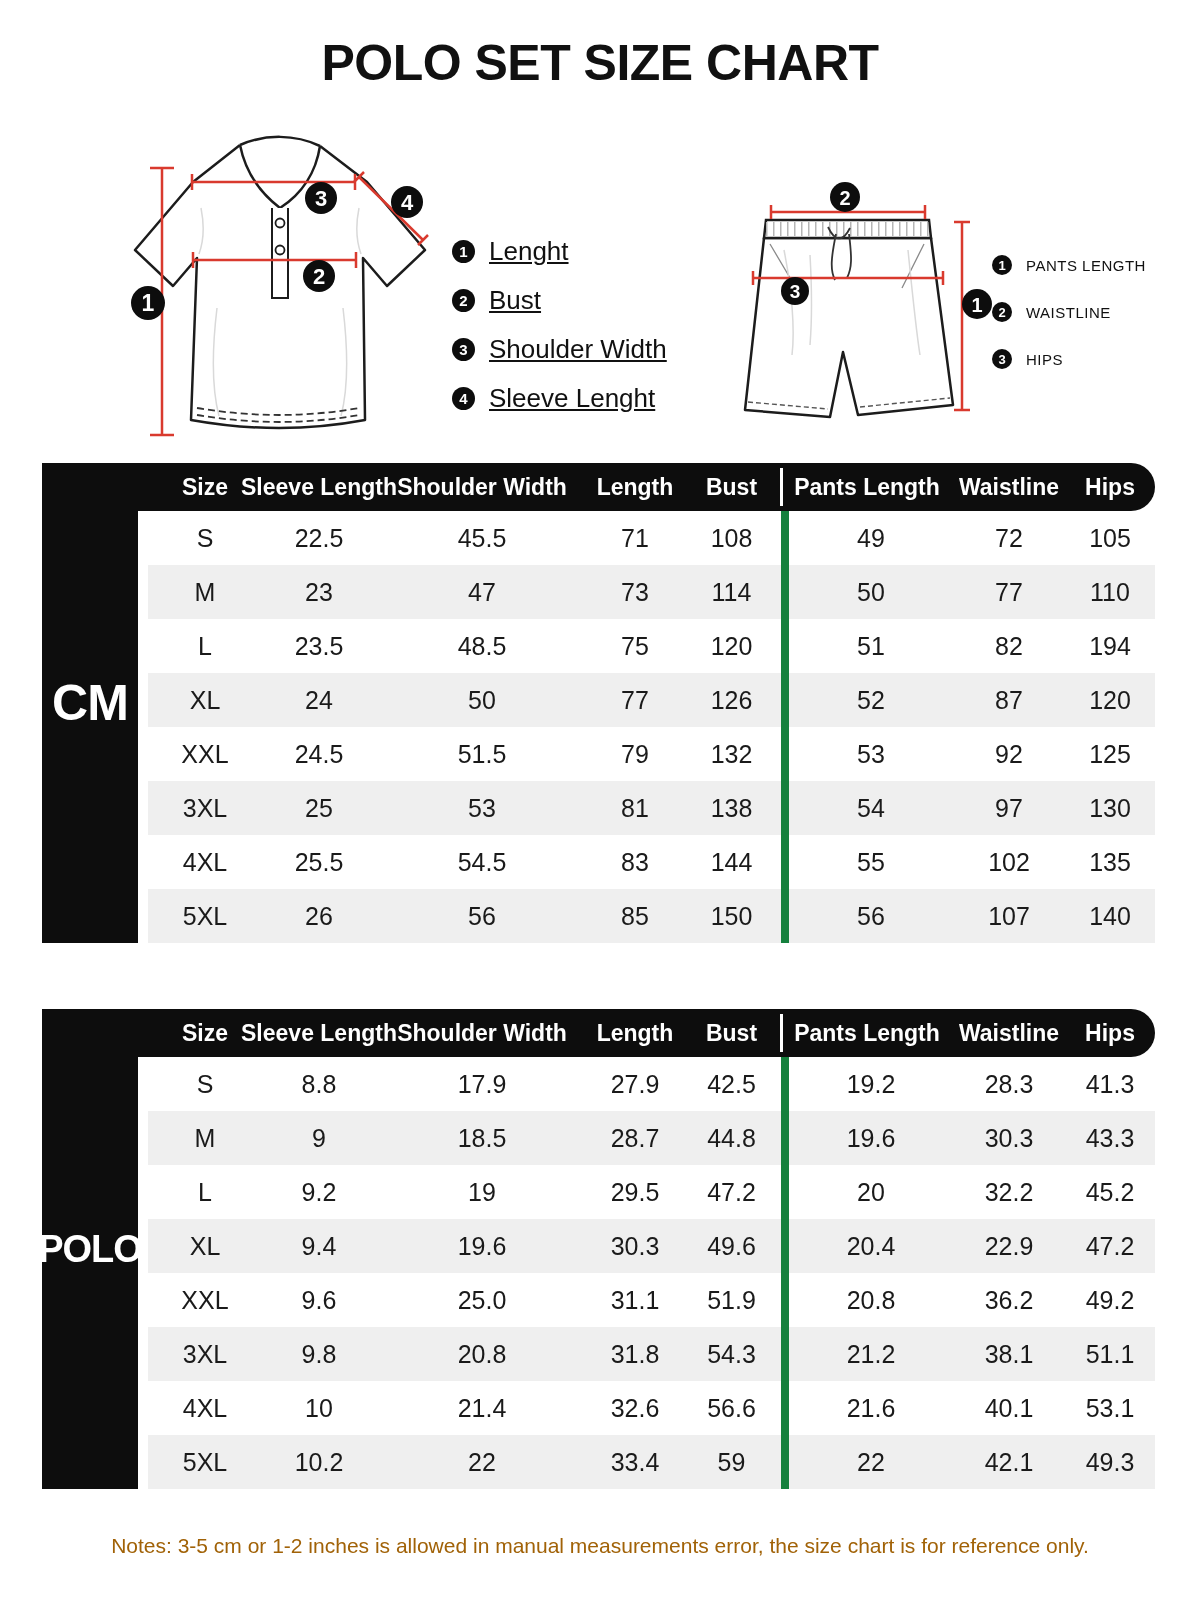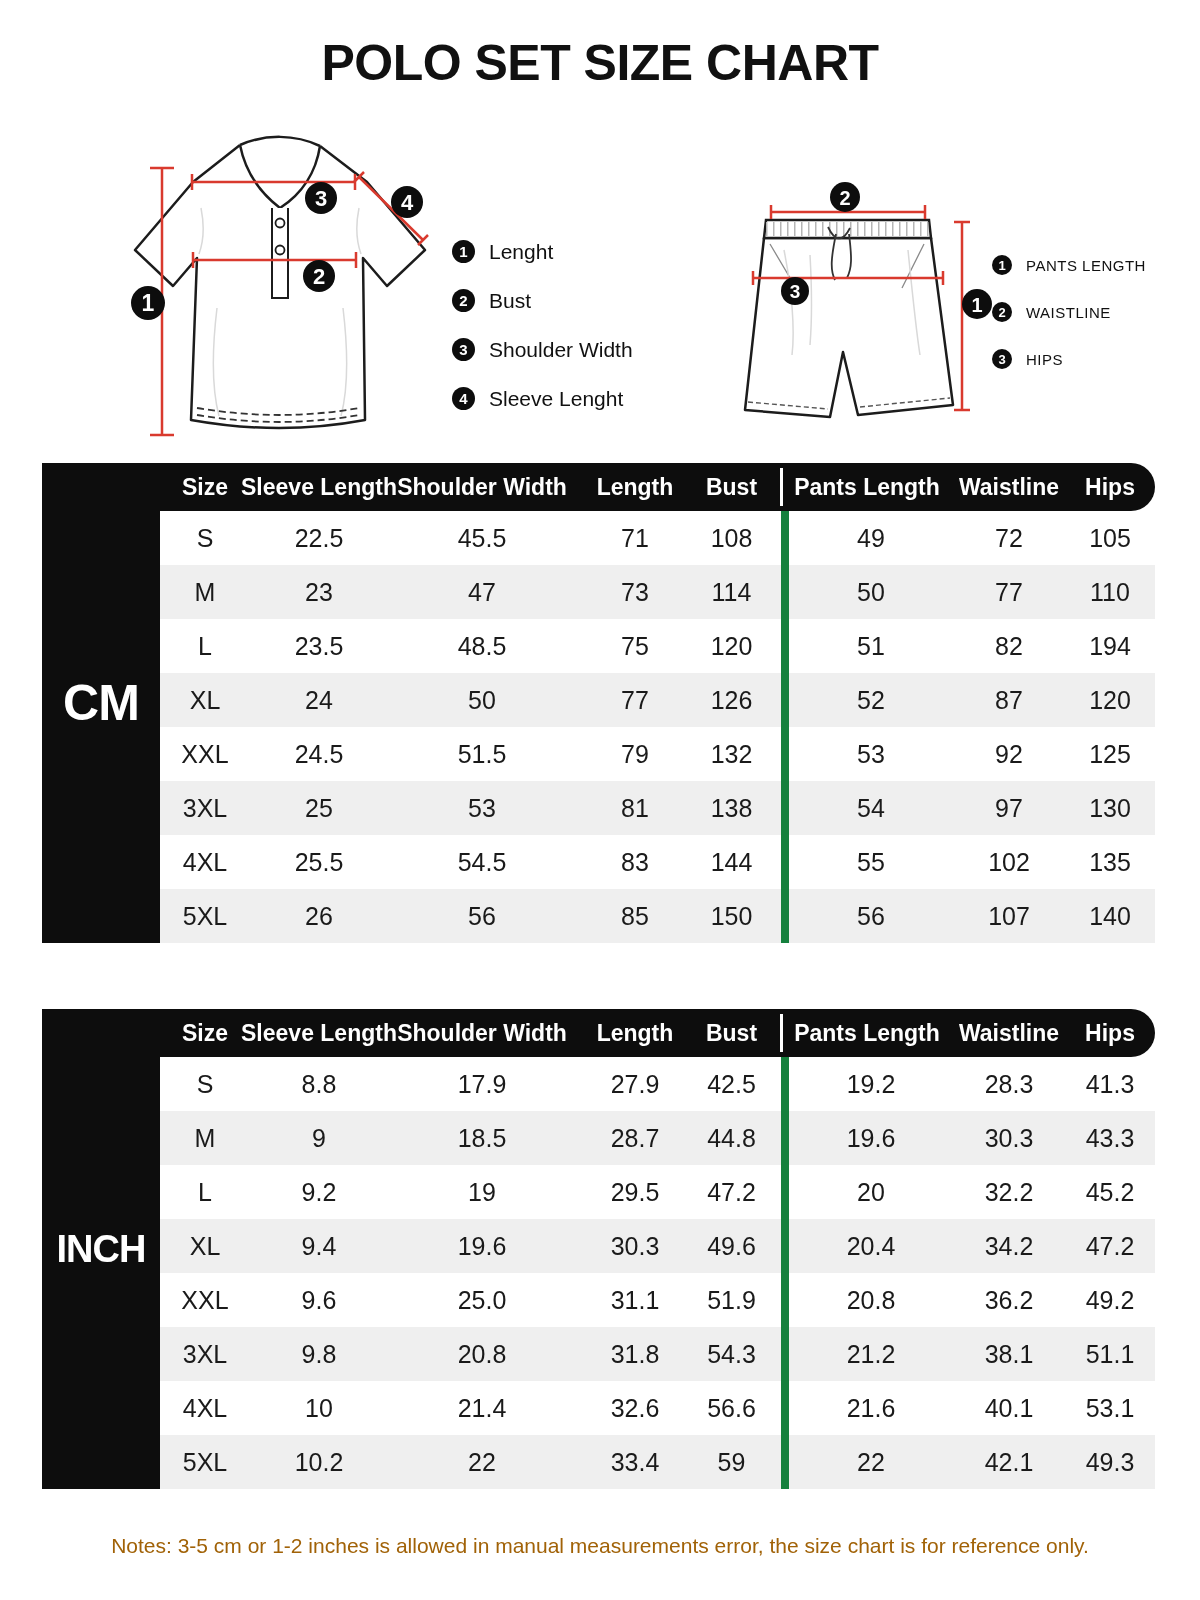--- a/index.html
+++ b/index.html
@@ -19,26 +19,26 @@
   .shirt-leg{left:452px;top:240px;}
   .shorts-leg{left:992px;top:255px;}
   .lg-item{display:flex;align-items:center;}
   .shirt-leg .lg-item{height:23px;margin-bottom:26px;}
   .shorts-leg .lg-item{height:20px;margin-bottom:27px;}
   .lg-num{display:flex;align-items:center;justify-content:center;border-radius:50%;
           background:#0d0d0d;color:#fff;font-weight:bold;flex:0 0 auto;}
   .shirt-leg .lg-num{width:23px;height:23px;font-size:15px;}
   .shorts-leg .lg-num{width:20px;height:20px;font-size:13px;}
   .lg-text{margin-left:14px;white-space:nowrap;}
-  .shirt-leg .lg-text{font-size:21px;}
+  .shirt-leg .lg-text{font-size:26px;text-decoration:underline;}
   .shorts-leg .lg-text{font-size:15px;letter-spacing:.5px;}
 
   
   .chart{position:absolute;left:42px;width:1113px;height:480px;}
-  .unit-label{position:absolute;left:0;top:0;bottom:0;width:118px;background:#0d0d0d;
+  .unit-label{position:absolute;left:0;top:0;bottom:0;width:96px;background:#0d0d0d;
               display:flex;align-items:center;justify-content:center;color:#fff;font-weight:bold;}
   .unit-cm{font-size:50px;letter-spacing:-1px;}
   .unit-inch{font-size:38px;letter-spacing:-1px;}
   .chart-header{position:relative;height:48px;background:#0d0d0d;border-radius:0 24px 24px 0;
                 display:grid;grid-template-columns:114px 114px 212px 94px 99px 172px 112px 90px;
                 padding-left:106px;width:1007px;}
   .hcell{display:flex;align-items:center;justify-content:center;color:#fff;
          font-weight:bold;font-size:23px;white-space:nowrap;position:relative;}
   .hcell.c5::before{content:"";position:absolute;left:-1px;top:5px;bottom:5px;width:3px;background:#fff;}
   .rows{margin-left:106px;width:1007px;}
@@ -246,21 +246,21 @@
           <div class="bcell c3">85</div>
           <div class="bcell c4">150</div>
           <div class="bcell c5">56</div>
           <div class="bcell c6">107</div>
           <div class="bcell c7">140</div>
         </div>
       </div>
   </section>
 
   <section class="chart" style="top:1009px">
-    <div class="unit-label unit-inch">INCH</div>
+    <div class="unit-label unit-inch">POLO</div>
     <div class="chart-header">
         <div class="hcell c0">Size</div>
         <div class="hcell c1">Sleeve Length</div>
         <div class="hcell c2">Shoulder Width</div>
         <div class="hcell c3">Length</div>
         <div class="hcell c4">Bust</div>
         <div class="hcell c5">Pants Length</div>
         <div class="hcell c6">Waistline</div>
         <div class="hcell c7">Hips</div>
       </div>
@@ -295,21 +295,21 @@
           <div class="bcell c6">32.2</div>
           <div class="bcell c7">45.2</div>
         </div>
         <div class="trow">
           <div class="bcell c0">XL</div>
           <div class="bcell c1">9.4</div>
           <div class="bcell c2">19.6</div>
           <div class="bcell c3">30.3</div>
           <div class="bcell c4">49.6</div>
           <div class="bcell c5">20.4</div>
-          <div class="bcell c6">34.2</div>
+          <div class="bcell c6">22.9</div>
           <div class="bcell c7">47.2</div>
         </div>
         <div class="trow">
           <div class="bcell c0">XXL</div>
           <div class="bcell c1">9.6</div>
           <div class="bcell c2">25.0</div>
           <div class="bcell c3">31.1</div>
           <div class="bcell c4">51.9</div>
           <div class="bcell c5">20.8</div>
           <div class="bcell c6">36.2</div>

